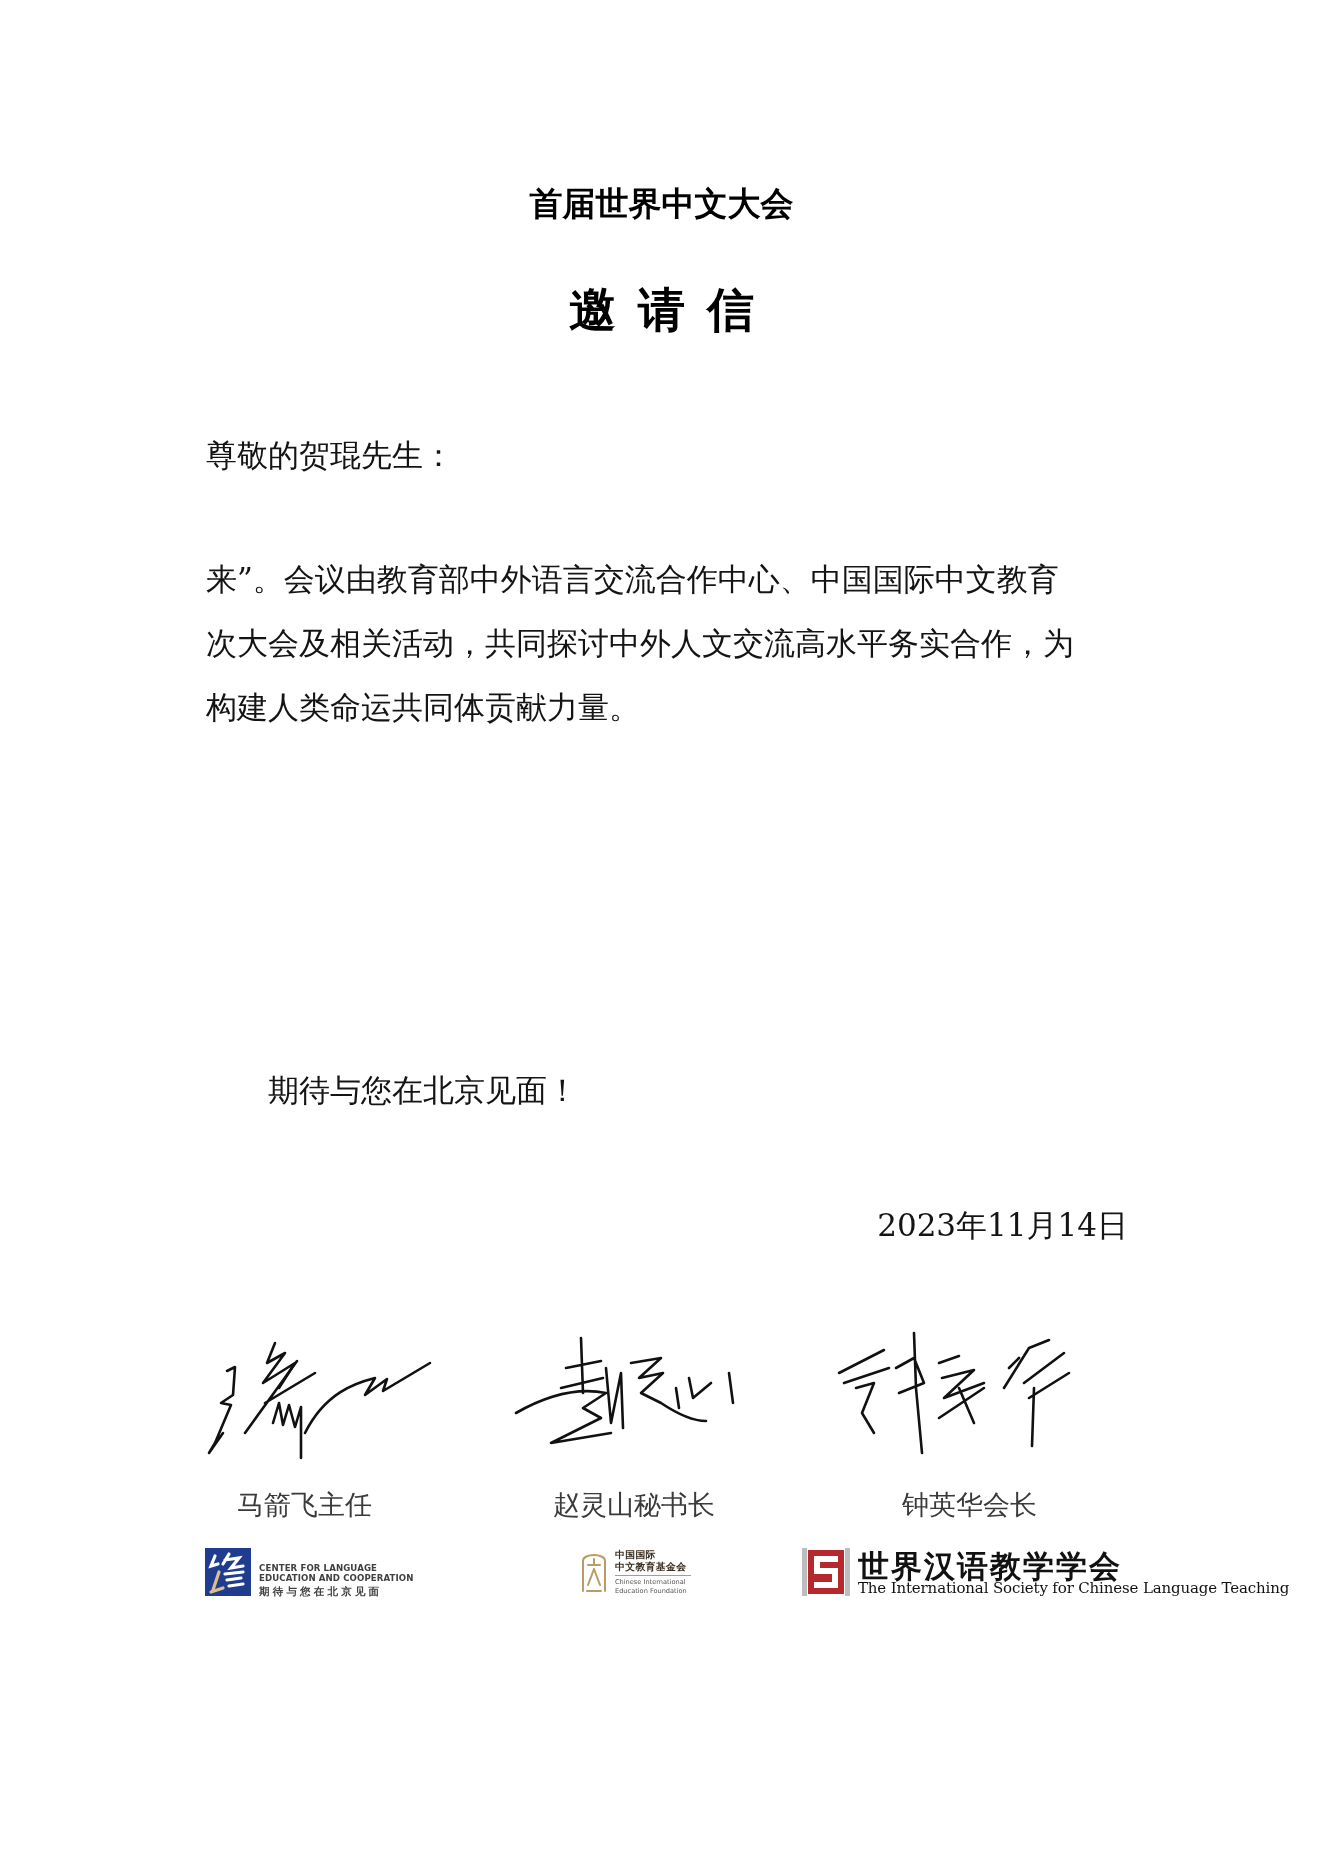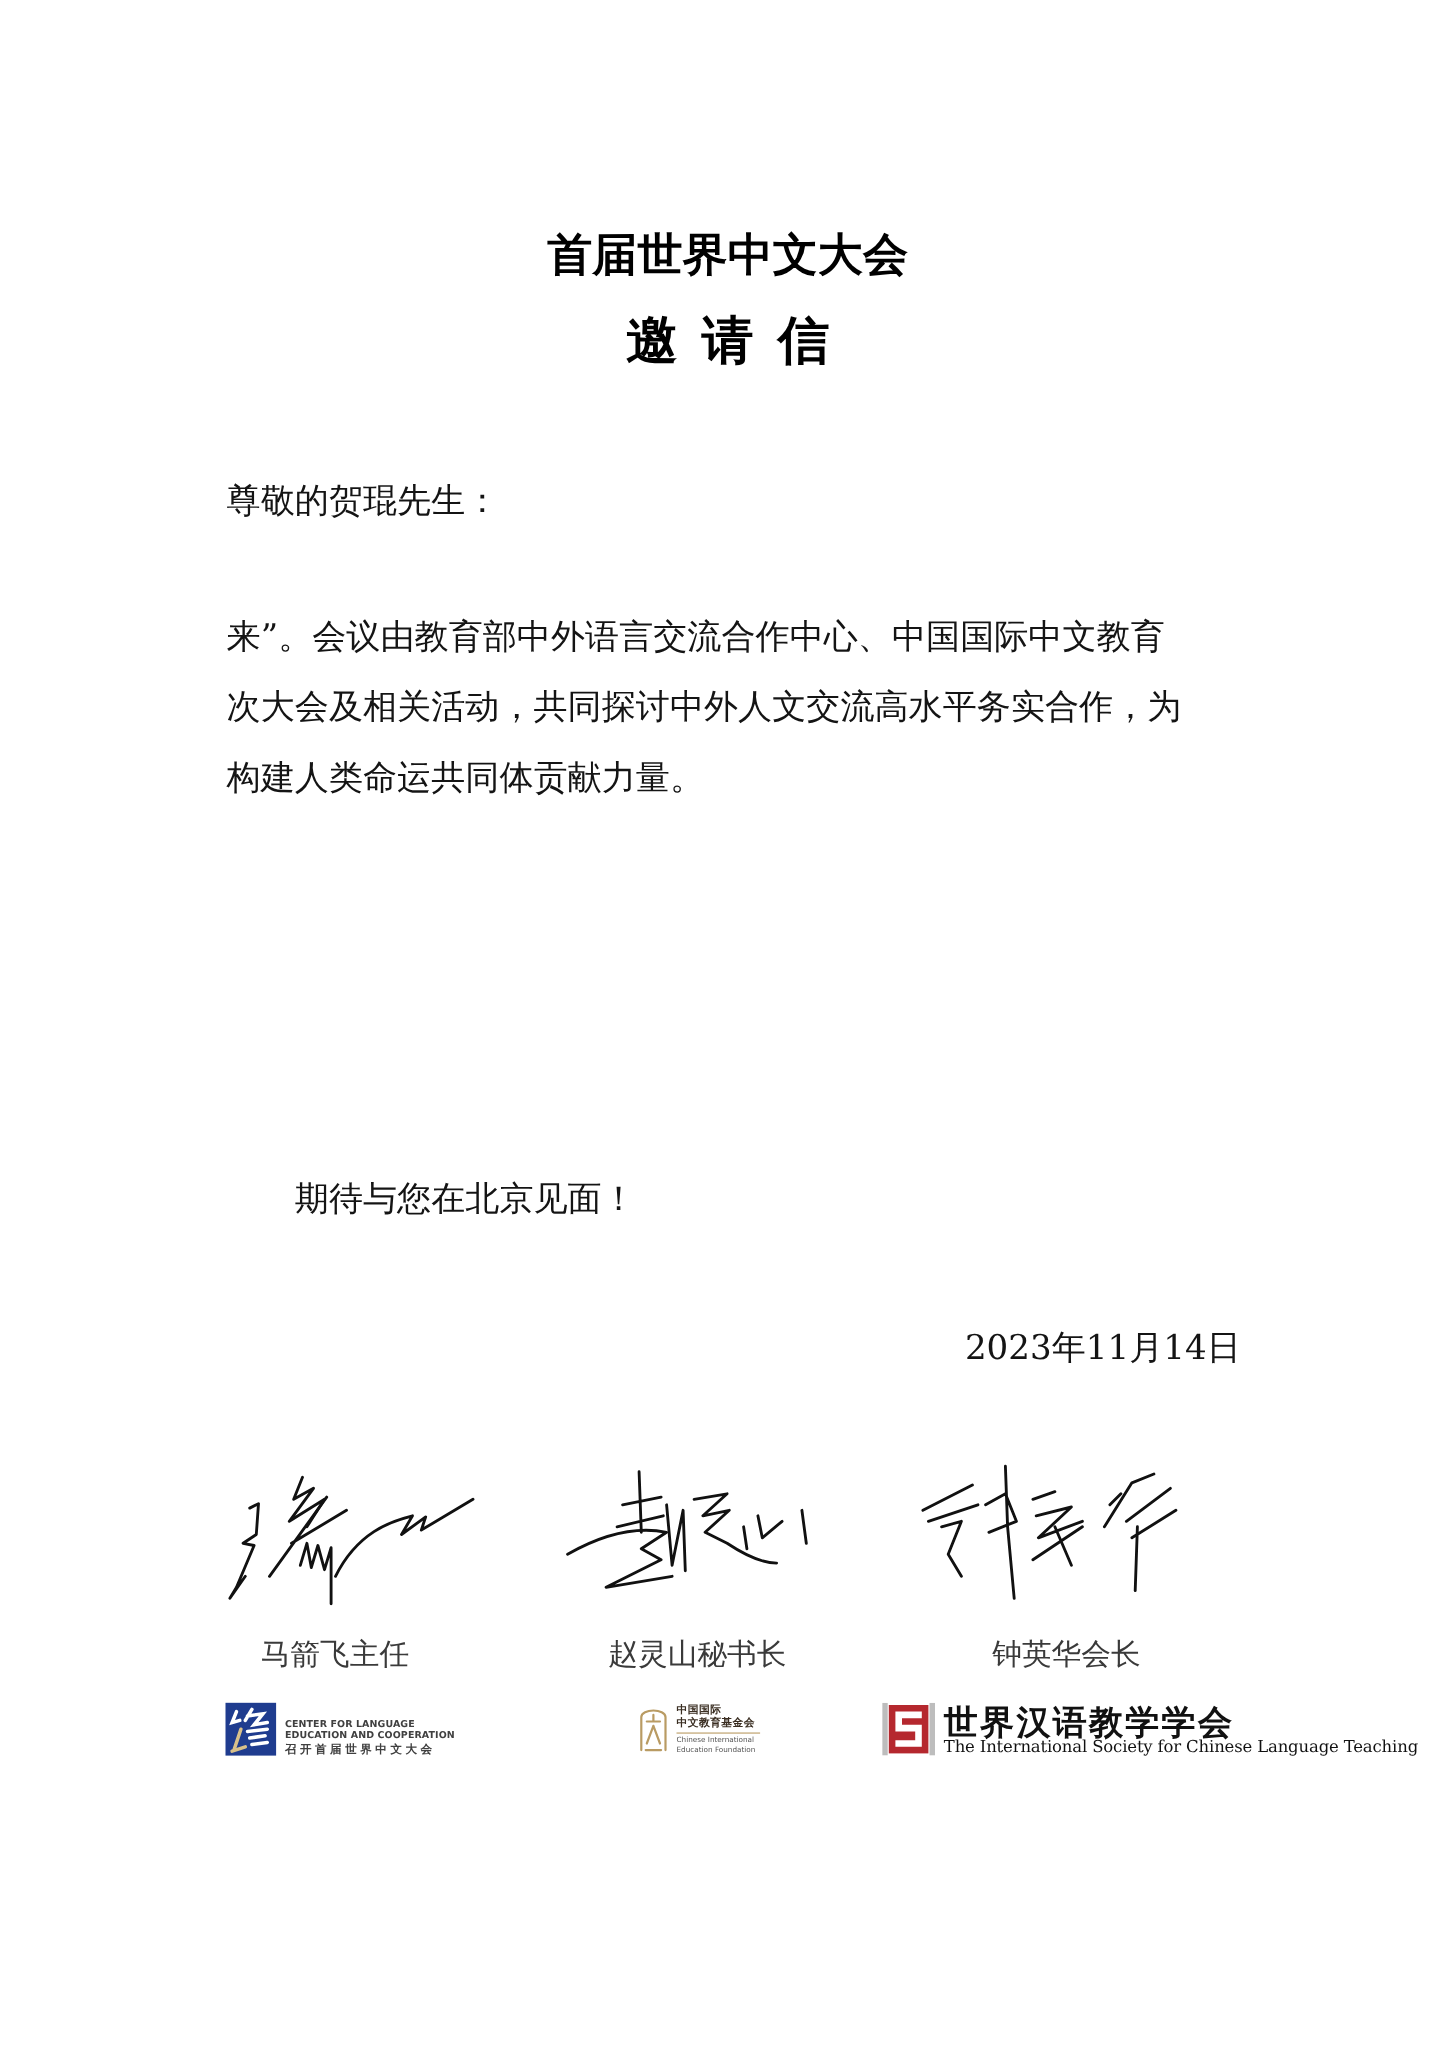--- a/index.html
+++ b/index.html
@@ -1,21 +1,21 @@
 <!DOCTYPE html>
 <html><head>
 <meta charset="utf-8">
 <style>
   html, body { margin: 0; padding: 0; background: #ffffff; }
   body { width: 1323px; height: 1871px; position: relative; overflow: hidden;
          font-family: "DejaVu Serif", "Liberation Serif", serif; color: #111; }
   .abs { position: absolute; }
   .title { left: 0; width: 1323px; text-align: center; font-family: "DejaVu Sans", "Liberation Sans", sans-serif;
            font-weight: bold; color: #000; }
-  #main-title { top: 203px; font-size: 41px; line-height: 56px; letter-spacing: 0px; }
+  #main-title { top: 176px; font-size: 33px; line-height: 56px; letter-spacing: 0px; }
   #sub-title { top: 282px; font-size: 47px; line-height: 56px; letter-spacing: 0; word-spacing: 0; }
   #sub-title span { display: inline-block; margin: 0 11px; }
   .body-text { font-size: 31px; color: #141414; }
   #greeting { left: 206px; top: 436px; line-height: 38px; }
   #para { left: 206px; top: 547px; width: 930px; line-height: 64px; }
   #para .line { display: block; white-space: nowrap; height: 64px; }
   #para .line.indent { padding-left: 62px; }
   #closing { left: 268px; top: 1071px; line-height: 38px; }
   #date { left: 0; width: 1128px; text-align: right; top: 1206px; line-height: 38px; }
 
@@ -95,21 +95,21 @@
       <path d="M24 6 L18 16 M20 12 L34 10 L26 20 L38 18"></path>
       <path d="M20 26 L38 24 M22 32 L36 30"></path>
       <path d="M24 38 L38 36"></path>
       <path d="M14 24 L8 42" stroke="#d8c08a"></path>
       <path d="M6 44 L18 40" stroke="#d8c08a"></path>
     </svg>
   </div>
   <div class="txt">
     <div class="en">CENTER FOR LANGUAGE</div>
     <div class="en">EDUCATION AND COOPERATION</div>
-    <div class="zh">召开首届世界中文大会</div>
+    <div class="zh">期待与您在北京见面</div>
   </div>
 </div>
 
 <div id="logo-cief" class="logo" style="left:579px;">
   <div class="mark">
     <svg width="30" height="46" viewBox="0 0 30 46" fill="none" stroke="#b99b63" stroke-width="2" stroke-linecap="round">
       <path d="M4 42 L4 12 C 4 4, 26 4, 26 12 L26 42"></path>
       <path d="M9 16 L21 16 M15 10 L15 16"></path>
       <path d="M15 20 L9 36 M15 20 L21 36"></path>
       <path d="M8 42 L22 42"></path>

